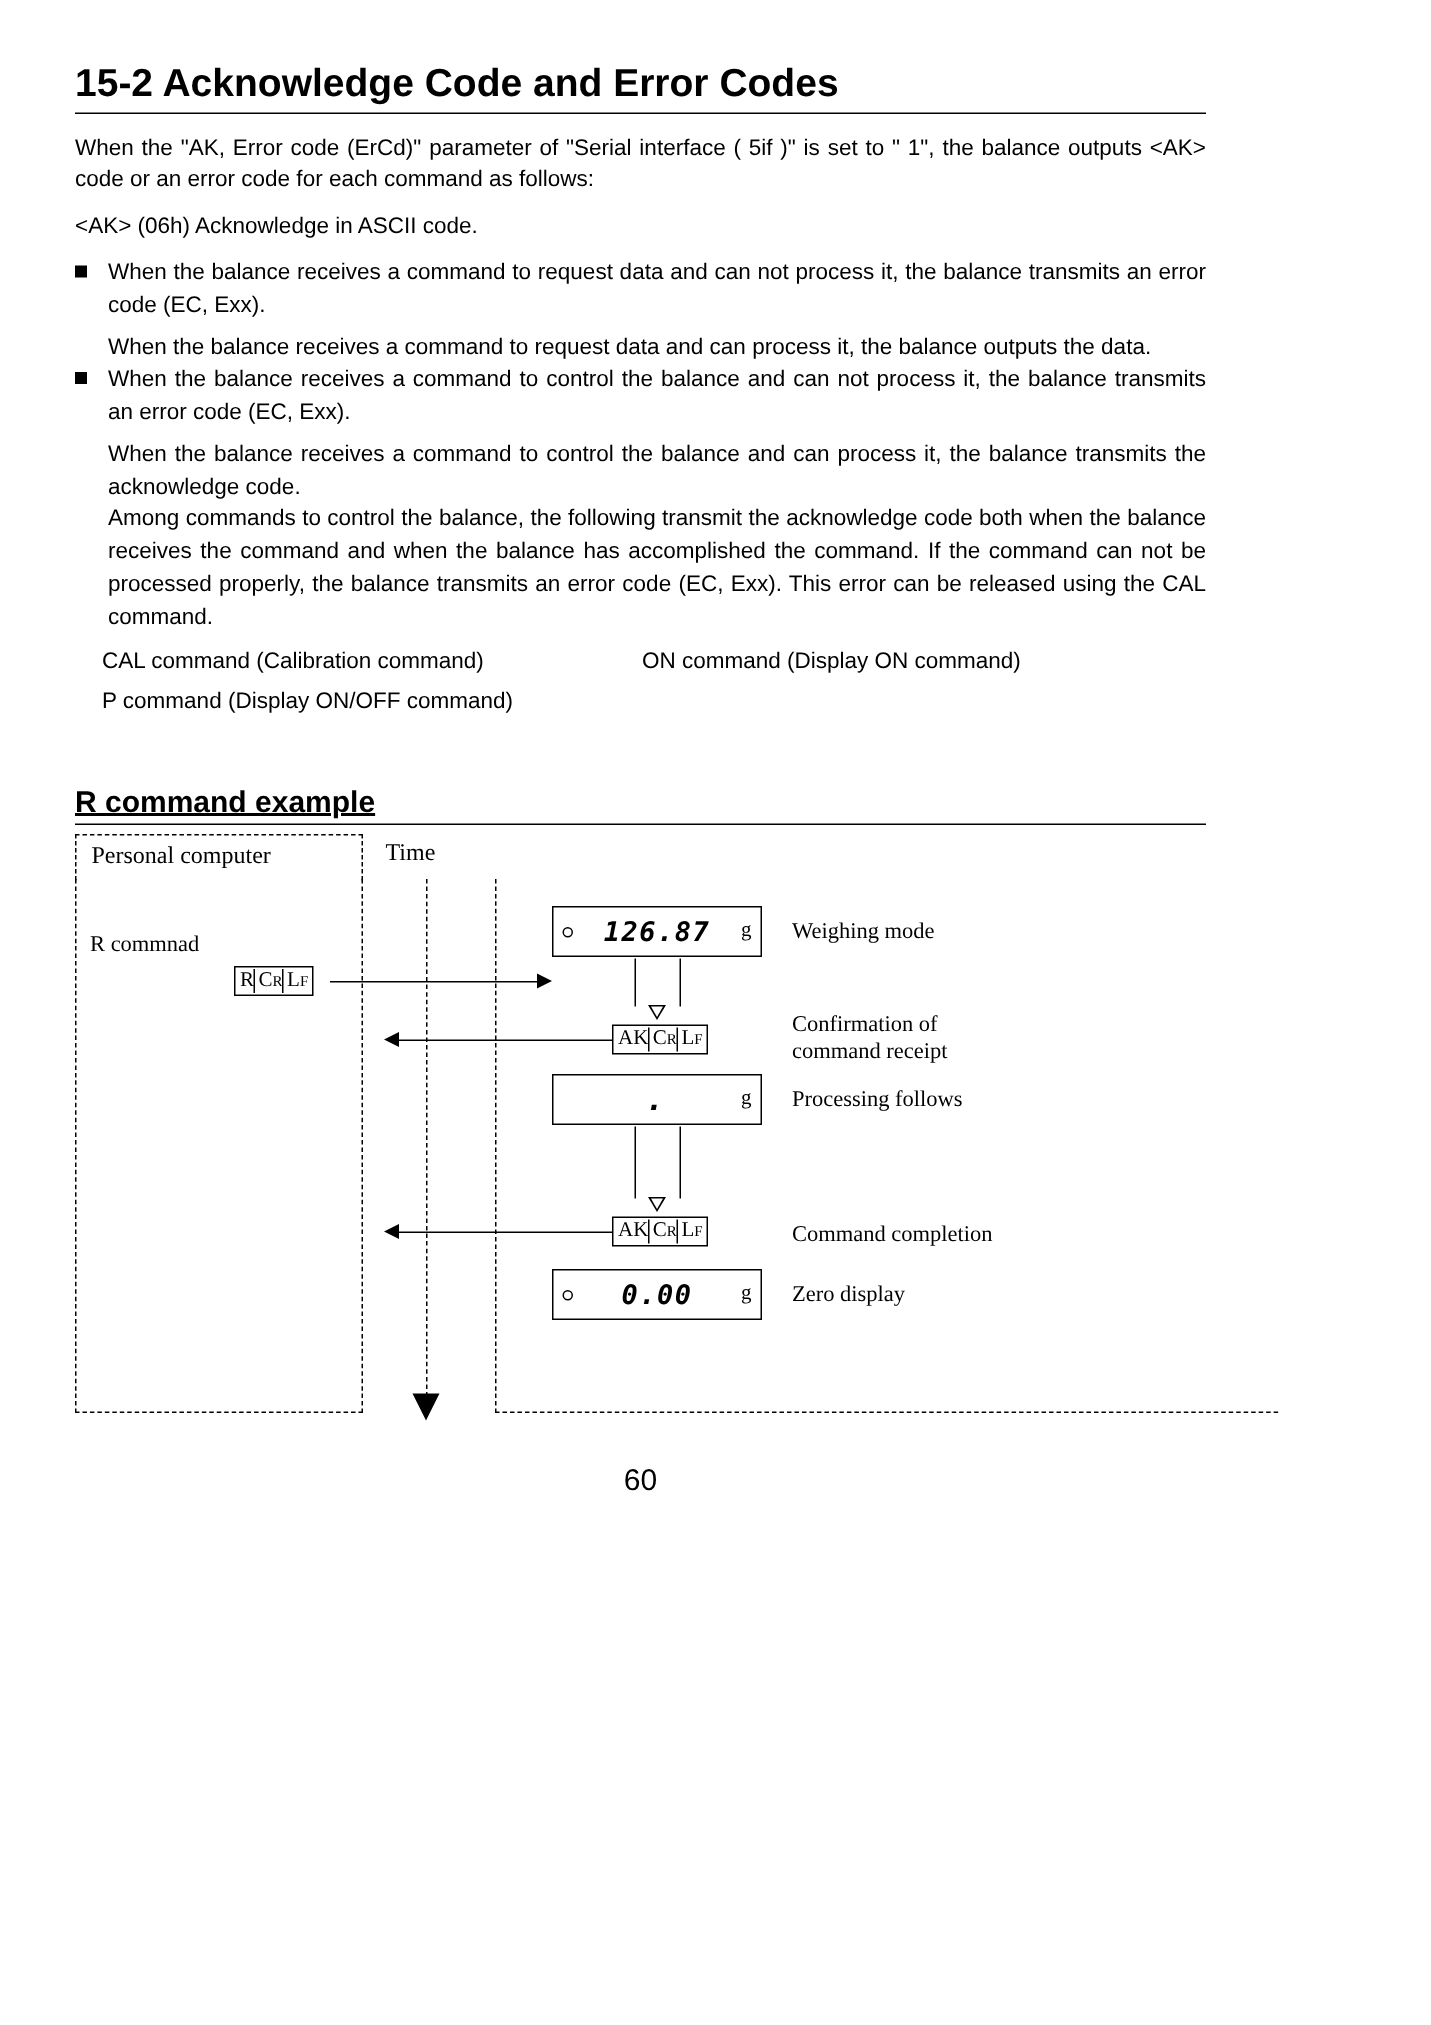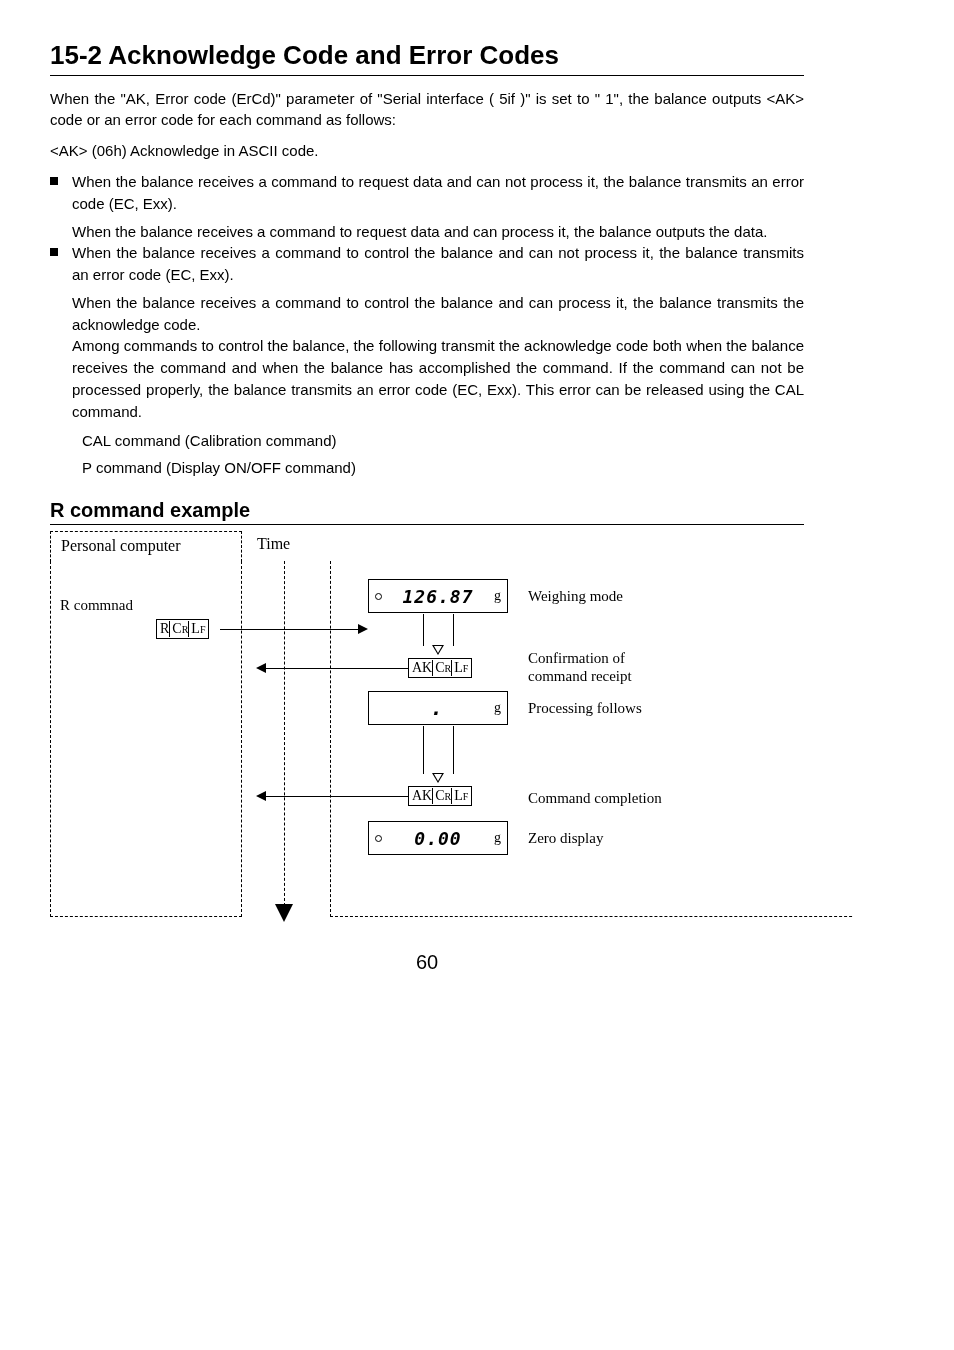--- a/index.html
+++ b/index.html
@@ -47,35 +47,36 @@
     flex: 1;
     text-align: justify;
     line-height: 1.45;
   }
   .indented {
     margin-left: 22px;
     text-align: justify;
     line-height: 1.45;
   }
   .cmd-row {
-    margin-left: 32px;
+    margin-left: 18px;
     display: flex;
     margin-top: 10px;
   }
   .cmd-row .left {
     width: 360px;
   }
   .cmd-row .right {
     flex: 1;
   }
   .sub-heading {
     font-size: 20px;
     font-weight: bold;
-    margin-top: 23px;
+    margin-top: 48px;
     margin-bottom: 2px;
+    text-decoration: underline;
   }
   hr.sub-rule {
     border: none;
     border-top: 1px solid #000;
     margin: 0 0 0 0;
   }
   
   .diagram {
     position: relative;
     width: 854px;
@@ -210,20 +211,21 @@
 
 <div class="bullet-block">
   <div class="sq"></div>
   <div class="btxt">When the balance receives a command to control the balance and can not process it, the balance transmits an error code (EC, Exx).</div>
 </div>
 <div class="indented">When the balance receives a command to control the balance and can process it, the balance transmits the acknowledge code.</div>
 <div class="indented">Among commands to control the balance, the following transmit the acknowledge code both when the balance receives the command and when the balance has accomplished the command. If the command can not be processed properly, the balance transmits an error code (EC, Exx). This error can be released using the CAL command.</div>
 
 <div class="cmd-row">
   <div class="left">CAL command (Calibration command)</div>
+  <div class="right">ON command (Display ON command)</div>
 </div>
 <div class="cmd-row">
   <div class="left">P command (Display ON/OFF command)</div>
 </div>
 
 <div class="sub-heading">R command example</div>
 <hr class="sub-rule">
 
 <div class="diagram">
 

